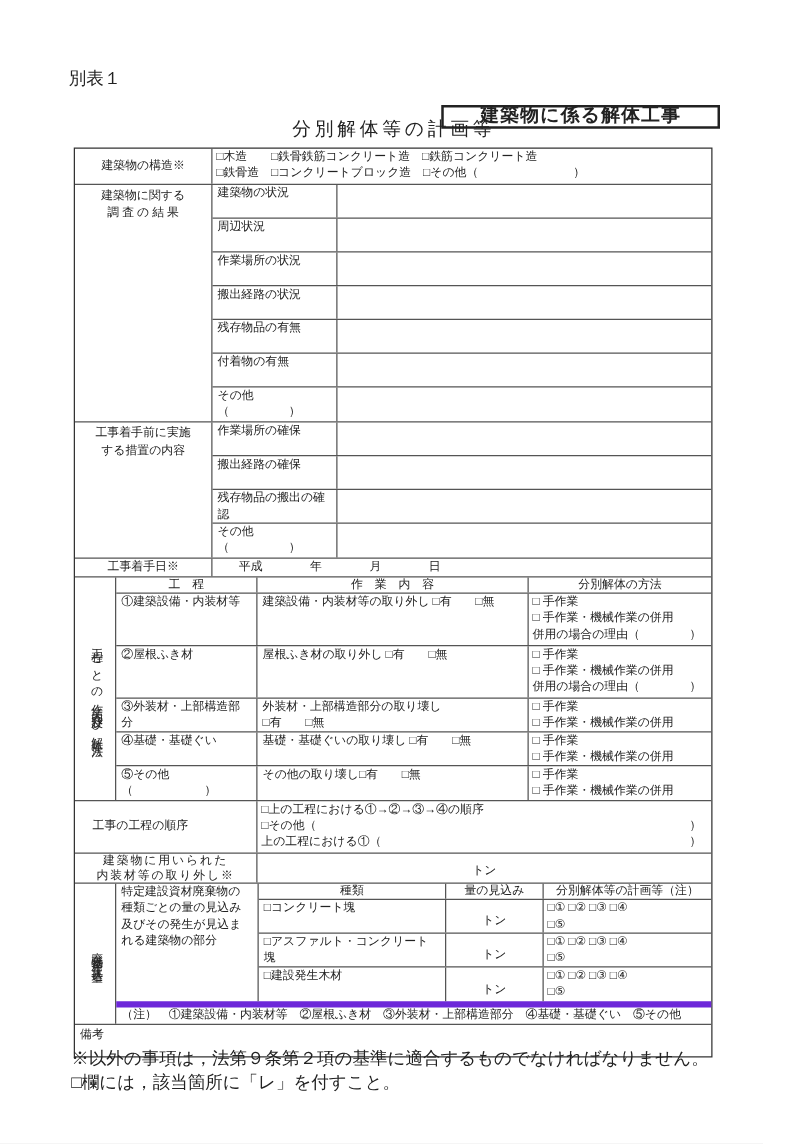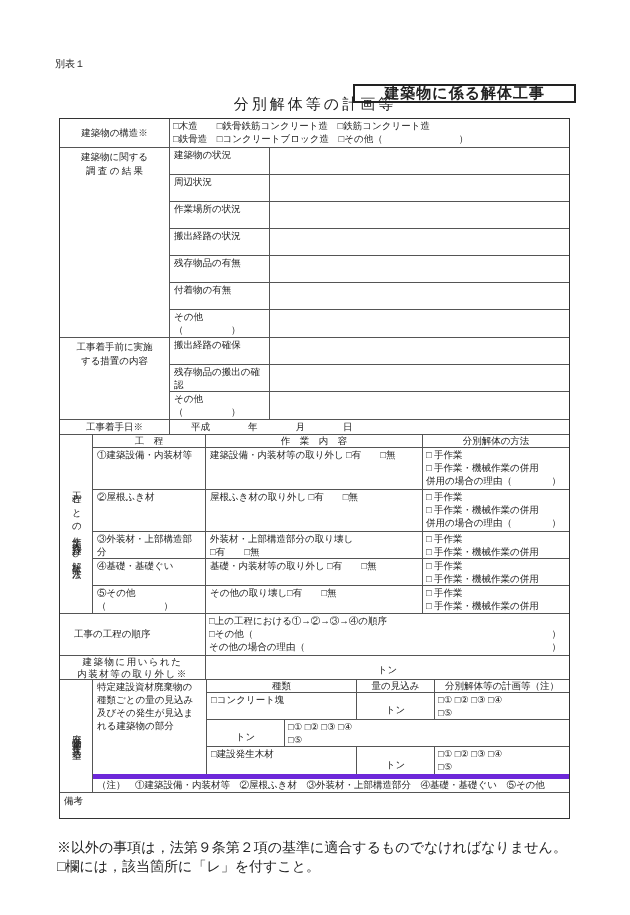--- a/index.html
+++ b/index.html
@@ -8,21 +8,21 @@
     position: relative;
     width: 630px; height: 915px;
     background: #ffffff;
     font-family: "Liberation Serif", "DejaVu Serif", serif;
     color: #222;
     font-size: 9.5px;
     line-height: 13px;
     margin: 0 auto;
     overflow: hidden;
   }
-  .sheet-label { position:absolute; left:55px; top:57px; font-size:10px; }
+  .sheet-label { position:absolute; left:55px; top:57px; font-size:14px; }
   .corner-box {
     position:absolute; top:84px; right:54px;
     border:2px solid #222; padding:0px 29px;
     font-weight:bold; font-size:15px; line-height:15px; letter-spacing:1px;
   }
   .title {
     position:absolute; top:95px; left:0; right:0;
     text-align:center; font-size:15px; letter-spacing:3px; line-height:18px;
   }
   .form-table {
@@ -142,20 +142,24 @@
       </div>
     </div>
 
     <div class="r">
       <div class="c w-label seclabel">
         <div>工事着手前に実施</div>
         <div>する措置の内容</div>
       </div>
       <div class="flex1 sec-body">
         <div class="subrow h-sub">
+          <div class="c w-sub sublabel pre">作業場所の確保</div>
+          <div class="c last flex1"></div>
+        </div>
+        <div class="subrow h-sub">
           <div class="c w-sub sublabel pre">搬出経路の確保</div>
           <div class="c last flex1"></div>
         </div>
         <div class="subrow h-sub">
           <div class="c w-sub sublabel pre">残存物品の搬出の確認</div>
           <div class="c last flex1"></div>
         </div>
         <div class="subrow h-sub">
           <div class="c w-sub sublabel pre">その他
 （　　　　　）</div>
@@ -211,21 +215,21 @@
           <div class="c w-pwork pad pre">外装材・上部構造部分の取り壊し
 □有　　□無</div>
           <div class="c last flex1 pad2 methodlines">
             <div>□ 手作業</div>
             <div>□ 手作業・機械作業の併用</div>
           </div>
         </div>
 
         <div class="irow h-p2l">
           <div class="c w-pname pad pre">④基礎・基礎ぐい</div>
-          <div class="c w-pwork pad pre">基礎・内装材等の取り外し □有　　□無</div>
+          <div class="c w-pwork pad pre">基礎・基礎ぐいの取り壊し □有　　□無</div>
           <div class="c last flex1 pad2 methodlines">
             <div>□ 手作業</div>
             <div>□ 手作業・機械作業の併用</div>
           </div>
         </div>
 
         <div class="irow h-p2l">
           <div class="c w-pname pad pre">⑤その他
 （　　　　　　）</div>
           <div class="c w-pwork pad pre">その他の取り壊し□有　　□無</div>
@@ -239,21 +243,21 @@
 
     <div class="r h-order">
       <div class="c w-olabel vcenter" style="justify-content:flex-start; padding-left:14px; text-align:left;">工事の工程の順序</div>
       <div class="c last flex1 pad2 methodlines">
         <div>□上の工程における①→②→③→④の順序</div>
         <div class="spread">
             <span>□その他（</span>
             <span>）</span>
           </div>
         <div class="spread">
-            <span>その他の場合の理由（</span>
+            <span>上の工程における①（</span>
             <span>）</span>
           </div>
       </div>
     </div>
 
     <div class="r h-mat">
       <div class="c w-olabel vcenter matlabel">
         <div>
           <div>建築物に用いられた</div>
           <div>内装材等の取り外し※</div>
@@ -280,20 +284,21 @@
             </div>
             <div class="irow h-wrow">
               <div class="c w-wtype pad">□コンクリート塊</div>
               <div class="c w-wamt unitcell">トン</div>
               <div class="c last flex1 pad2" style="line-height:12.5px;">
                 <div>□① □② □③ □④</div>
                 <div>□⑤</div>
               </div>
             </div>
             <div class="irow h-wrow">
+              <div class="c w-wtype pad">□アスファルト・コンクリート塊</div>
               <div class="c w-wamt unitcell">トン</div>
               <div class="c last flex1 pad2" style="line-height:12.5px;">
                 <div>□① □② □③ □④</div>
                 <div>□⑤</div>
               </div>
             </div>
             <div class="irow h-wrow">
               <div class="c w-wtype pad">□建設発生木材</div>
               <div class="c w-wamt unitcell">トン</div>
               <div class="c last flex1 pad2" style="line-height:12.5px;">

